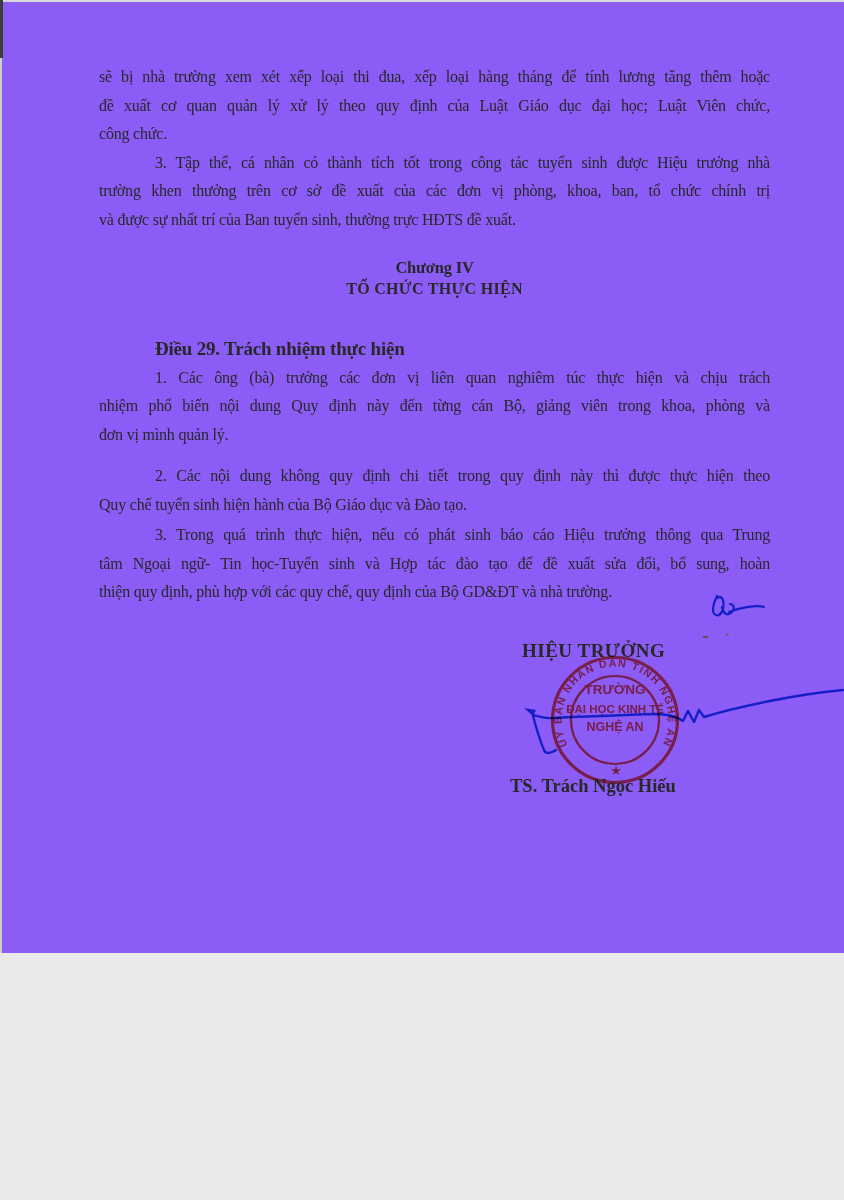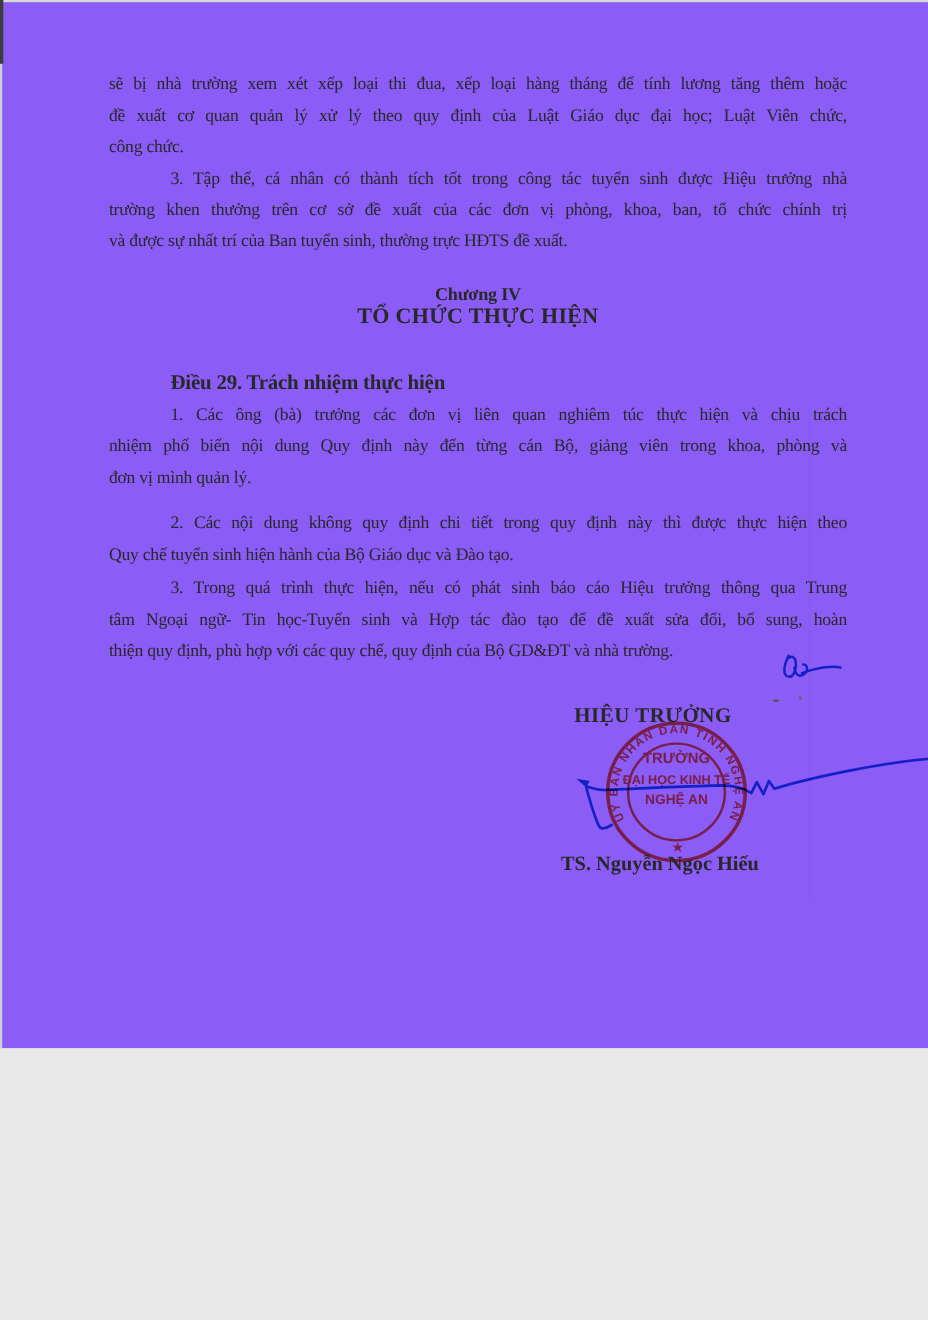--- a/index.html
+++ b/index.html
@@ -13,21 +13,21 @@
   .doc { position:absolute; left:99px; top:63px; width:671px; font-size:16px; letter-spacing:-0.2px; }
   .line {
     height:28.5px; line-height:28.5px; white-space:nowrap;
     text-align:justify; text-align-last:justify;
   }
   .line.end { text-align:left; text-align-last:left; }
   .line.indent { padding-left:56px; }
 
   .chapter { margin-top:23px; font-weight:bold; }
   .chapter .kicker { line-height:21px; font-size:16.5px; text-align:center; text-align-last:center; white-space:nowrap; }
-  .chapter .ctitle { line-height:21px; font-size:20px; letter-spacing:0.3px; text-align:center; text-align-last:center; white-space:nowrap; }
+  .chapter .ctitle { line-height:21px; font-size:16px; letter-spacing:0.3px; text-align:center; text-align-last:center; white-space:nowrap; }
 
   .article-heading {
     margin-top:36px; height:28.5px; line-height:28.5px;
     font-weight:bold; padding-left:56px; font-size:19px; white-space:nowrap;
   }
   .p4 { margin-top:13px; } .p5 { margin-top:2px; }
 
   
   .sig-title { position:absolute; left:522px; top:640px; font-size:19px; font-weight:bold; letter-spacing:0.5px; white-space:nowrap; }
   .sig-name  { position:absolute; left:510px; top:776px; font-size:18.5px; font-weight:bold; white-space:nowrap; }
@@ -117,16 +117,16 @@
 
   <svg class="ink-svg" width="344" height="210" viewBox="500 583 344 210">
 
     <path d="M717,596 C713,604 711,613 716,615 C721,617 725,608 723,600 C722,597 719,596 718,598 M722,607 C723,613 727,617 732,612 C735,609 734,604 730,604 M729,612 C741,607 757,605 764,607" fill="none" stroke-width="2.2" stroke-linecap="round" stroke-linejoin="round" stroke="#2456cf"></path>
 
     <path d="M843,690 C820,692 795,696 770,701 C745,706 720,712 704,717 L699,710 L694,722 L688,711 L683,721 C676,716 668,714 655,714 C620,715 575,717 552,718 C545,719 538,716 533,715" fill="none" stroke-width="2.4" stroke-linecap="round" stroke-linejoin="round" stroke="#2456cf"></path>
     <path d="M533,716 C536,727 540,741 544,750 C546,755 551,753 556,750" fill="none" stroke-width="2.4" stroke-linecap="round" stroke="#2456cf"></path>
     <path d="M533,716 L524,708 L536,710 Z" stroke="none" fill="#2456cf"></path>
   </svg>
 
-  <div class="sig-name">TS. Nguyễn Ngọc Hiếu</div>
+  <div class="sig-name">TS. Trách Ngọc Hiếu</div>
 
   <div class="page-number">18</div>
 </div>
 
 </body></html>

